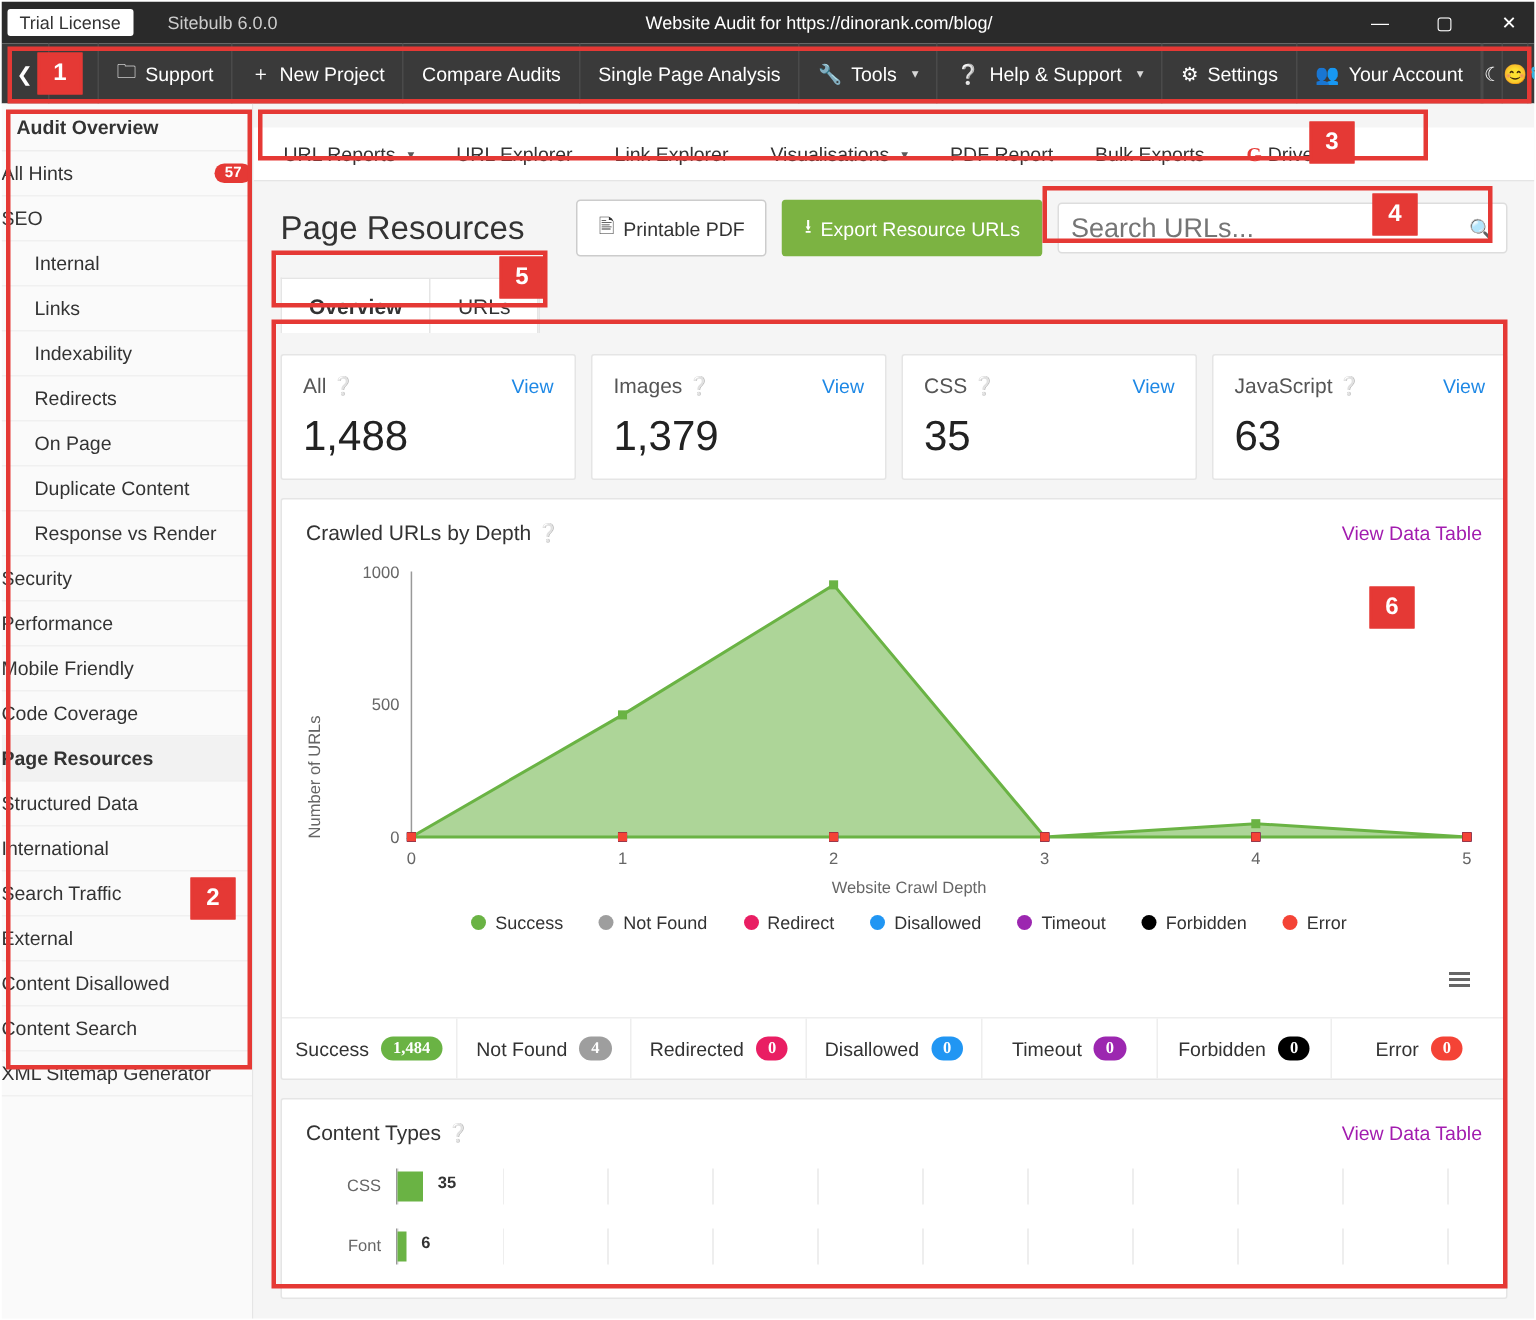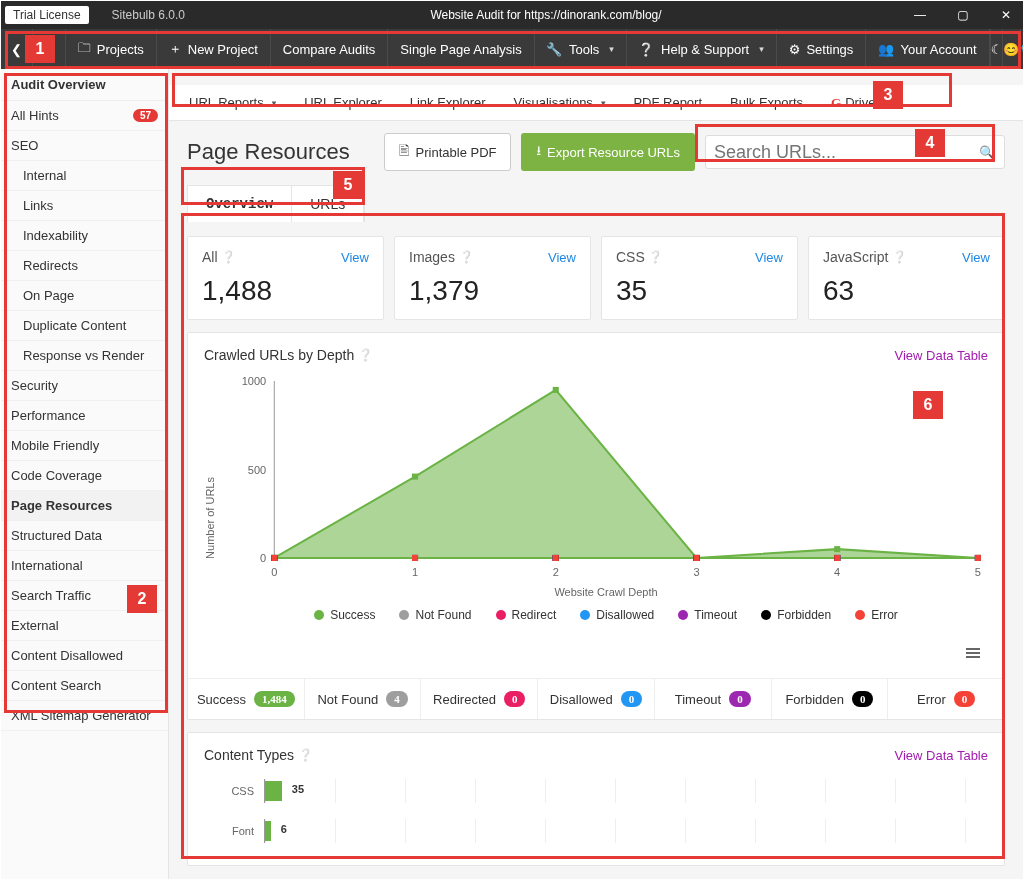--- a/index.html
+++ b/index.html
@@ -13,21 +13,21 @@
 
 .menubar { height: 40px; background: #3a3a3a; display: flex; align-items: stretch; color: #fff; font-size: 13px; }
 .menubar .mbtn { display: flex; align-items: center; padding: 0 12px; gap: 6px; border-right: 1px solid #4a4a4a; cursor: pointer; white-space: nowrap; }
 .menubar .spacer { flex: 1; }
 .menubar .iconbtn { width: 40px; display: flex; align-items: center; justify-content: center; border-left: 1px solid #4a4a4a; cursor: pointer; }
 .caret::after { content: "▾"; font-size: 9px; margin-left: 4px; opacity: .8; }
 
 .shell { display: flex; height: calc(880px - 68px); }
 .sidebar { width: 168px; background: #fafafa; border-right: 1px solid #e5e5e5; overflow-y: auto; font-size: 13px; }
 .sidebar .head { padding: 8px 10px; font-weight: 600; border-bottom: 1px solid #eee; font-size: 13px; }
-.sidebar .item { display: flex; align-items: center; justify-content: space-between; padding: 7px 10px; border-bottom: 1px solid #f0f0f0; cursor: pointer; color: #333; gap: 25px; }
+.sidebar .item { display: flex; align-items: center; justify-content: space-between; padding: 7px 0; border-bottom: 1px solid #f0f0f0; cursor: pointer; color: #333; gap: 25px; }
 .sidebar .sub { padding-left: 22px; }
 .sidebar .item.active { font-weight: 700; background: #f2f2f2; }
 .sidebar .badge { background: #e53935; color: #fff; border-radius: 999px; font-size: 10px; padding: 1px 7px; font-weight: 700; }
 
 .main { flex: 1; background: #f5f5f5; overflow-y: auto; padding: 0; }
 .topnav { background: #fff; border-bottom: 1px solid #e5e5e5; display: flex; height: 36px; align-items: center; padding: 0 8px; gap: 4px; font-size: 13px; margin-top: 16px; }
 .topnav .tab { padding: 8px 12px; cursor: pointer; display: flex; align-items: center; gap: 4px; }
 .topnav .gdrive-g { color:#e53935; font-weight:800; font-family: Georgia, serif; }
 
 .content { padding: 12px 18px; }
@@ -35,21 +35,21 @@
 .titlerow h1 { font-size: 22px; font-weight: 400; color: #333; margin-right: auto; }
 .btn { display: inline-flex; align-items: center; gap: 6px; padding: 7px 14px; border-radius: 3px; font-size: 13px; cursor: pointer; border: 1px solid transparent; }
 .btn.white { background: #fff; border: 1px solid #ccc; color: #333; }
 .btn.green { background: #7cb342; color: #fff; }
 .searchwrap { background: #fff; border: 1px solid #ddd; border-radius: 3px; display: flex; align-items: center; padding: 0 8px; height: 34px; flex: 1; max-width: 300px; }
 .searchwrap input { border: none; outline: none; font-size: 18px; flex: 1; }
 .searchwrap .sicon { color: #888; }
 
 .subtabs { display: flex; background: #fff; border: 1px solid #e5e5e5; border-bottom: none; margin-top: 14px; width: fit-content; }
 .subtabs .stab { padding: 10px 18px; border-right: 1px solid #e5e5e5; cursor: pointer; font-size: 14px; }
-.subtabs .stab.active { font-weight: 700; font-family: Liberation Mono, monospace; }
+.subtabs .stab.active { font-weight: 700; }
 
 .cards { display: flex; gap: 10px; margin-top: 14px; }
 .card { flex: 1; background: #fff; border: 1px solid #e5e5e5; border-radius: 2px; padding: 12px 14px; }
 .card .ch { display: flex; align-items: center; }
 .card .ch .cl { color: #555; font-size: 14px; display: flex; align-items: center; gap: 4px; }
 .card .ch .cv { margin-left: auto; color: #1e88e5; font-size: 13px; cursor: pointer; }
 .card .num { font-size: 28px; margin-top: 10px; color: #222; }
 .qicon { color:#bbb; font-size: 12px; }
 
 .panel { background: #fff; border: 1px solid #e5e5e5; border-radius: 2px; margin-top: 12px; padding: 14px 16px; }
@@ -96,21 +96,21 @@
     <span class="winbtn">—</span>
     <span class="winbtn">▢</span>
     <span class="winbtn">✕</span>
   </div>
 
   <div class="menubar">
     <div class="mbtn" style="padding:0 10px;">❮</div>
     <div class="mbtn" style="padding:0 12px;">⌂</div>
     <div class="mbtn">
         <span>🗀</span>
-        <span>Projects</span>
+        <span>Support</span>
       </div>
     <div class="mbtn">
         <span>＋</span>
         <span>New Project</span>
       </div>
     <div class="mbtn">
         <span>Compare Audits</span>
       </div>
     <div class="mbtn">
         <span>Single Page Analysis</span>

